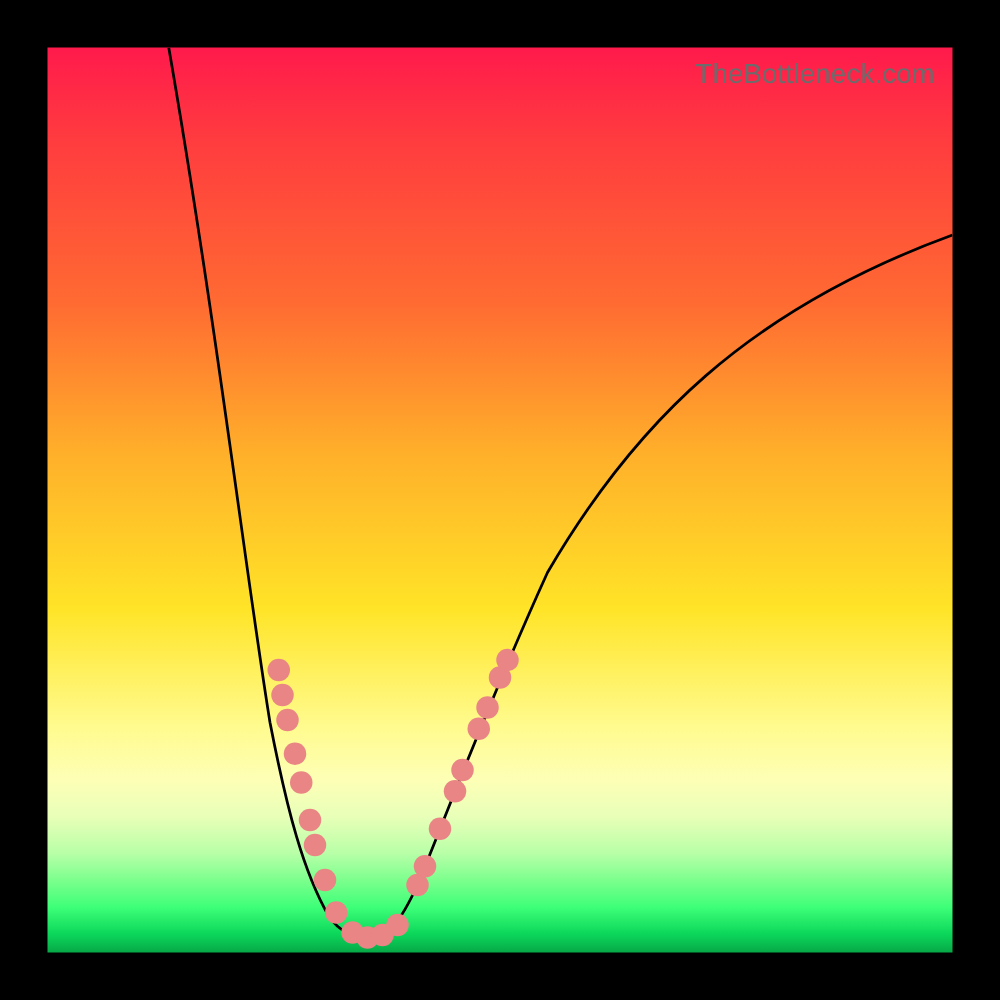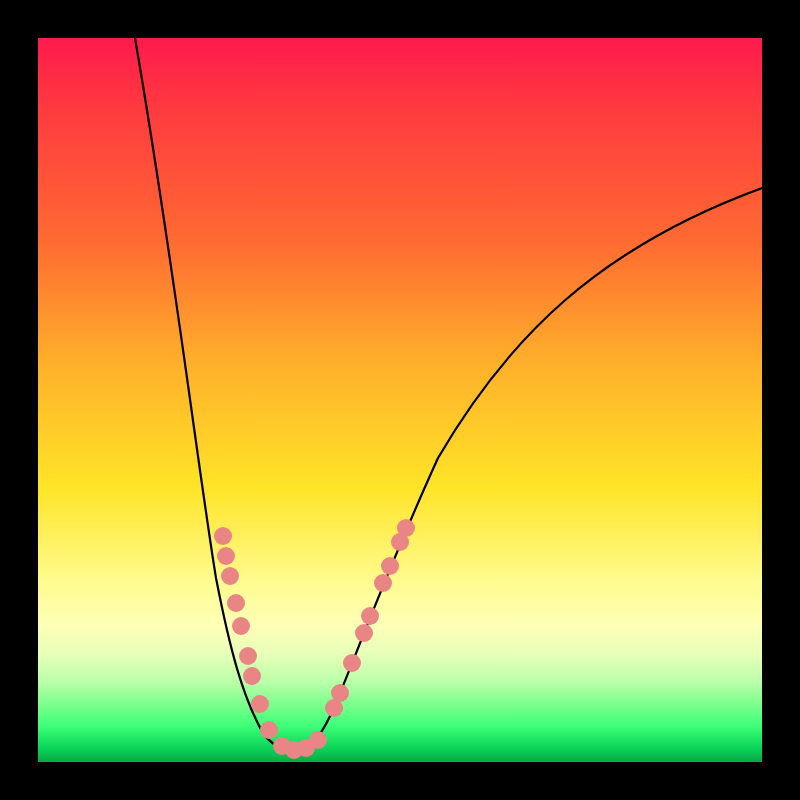--- a/index.html
+++ b/index.html
@@ -67,20 +67,21 @@
     fill: none;
     stroke: #000;
     stroke-width: 2.2px;
   }
 </style>
 </head>
 <body>
 
 <div class="frame">
   <div class="plot">
+    <div class="watermark">TheBottleneck.com</div>
 
     <svg class="curve-layer" viewBox="0 0 724 724">
       <path class="curve" d="M 97 0 C 135 220, 160 430, 178 540 C 192 612, 205 660, 225 695 C 232 705, 242 712, 256 712 C 273 712, 282 700, 296 670 C 320 612, 350 530, 400 420 C 470 300, 560 210, 724 150"></path>
       <g id="dots-group">
           <circle cx="185" cy="498" r="9" class="dot"></circle>
           <circle cx="188" cy="518" r="9" class="dot"></circle>
           <circle cx="192" cy="538" r="9" class="dot"></circle>
           <circle cx="198" cy="565" r="9" class="dot"></circle>
           <circle cx="203" cy="588" r="9" class="dot"></circle>
           <circle cx="210" cy="618" r="9" class="dot"></circle>

